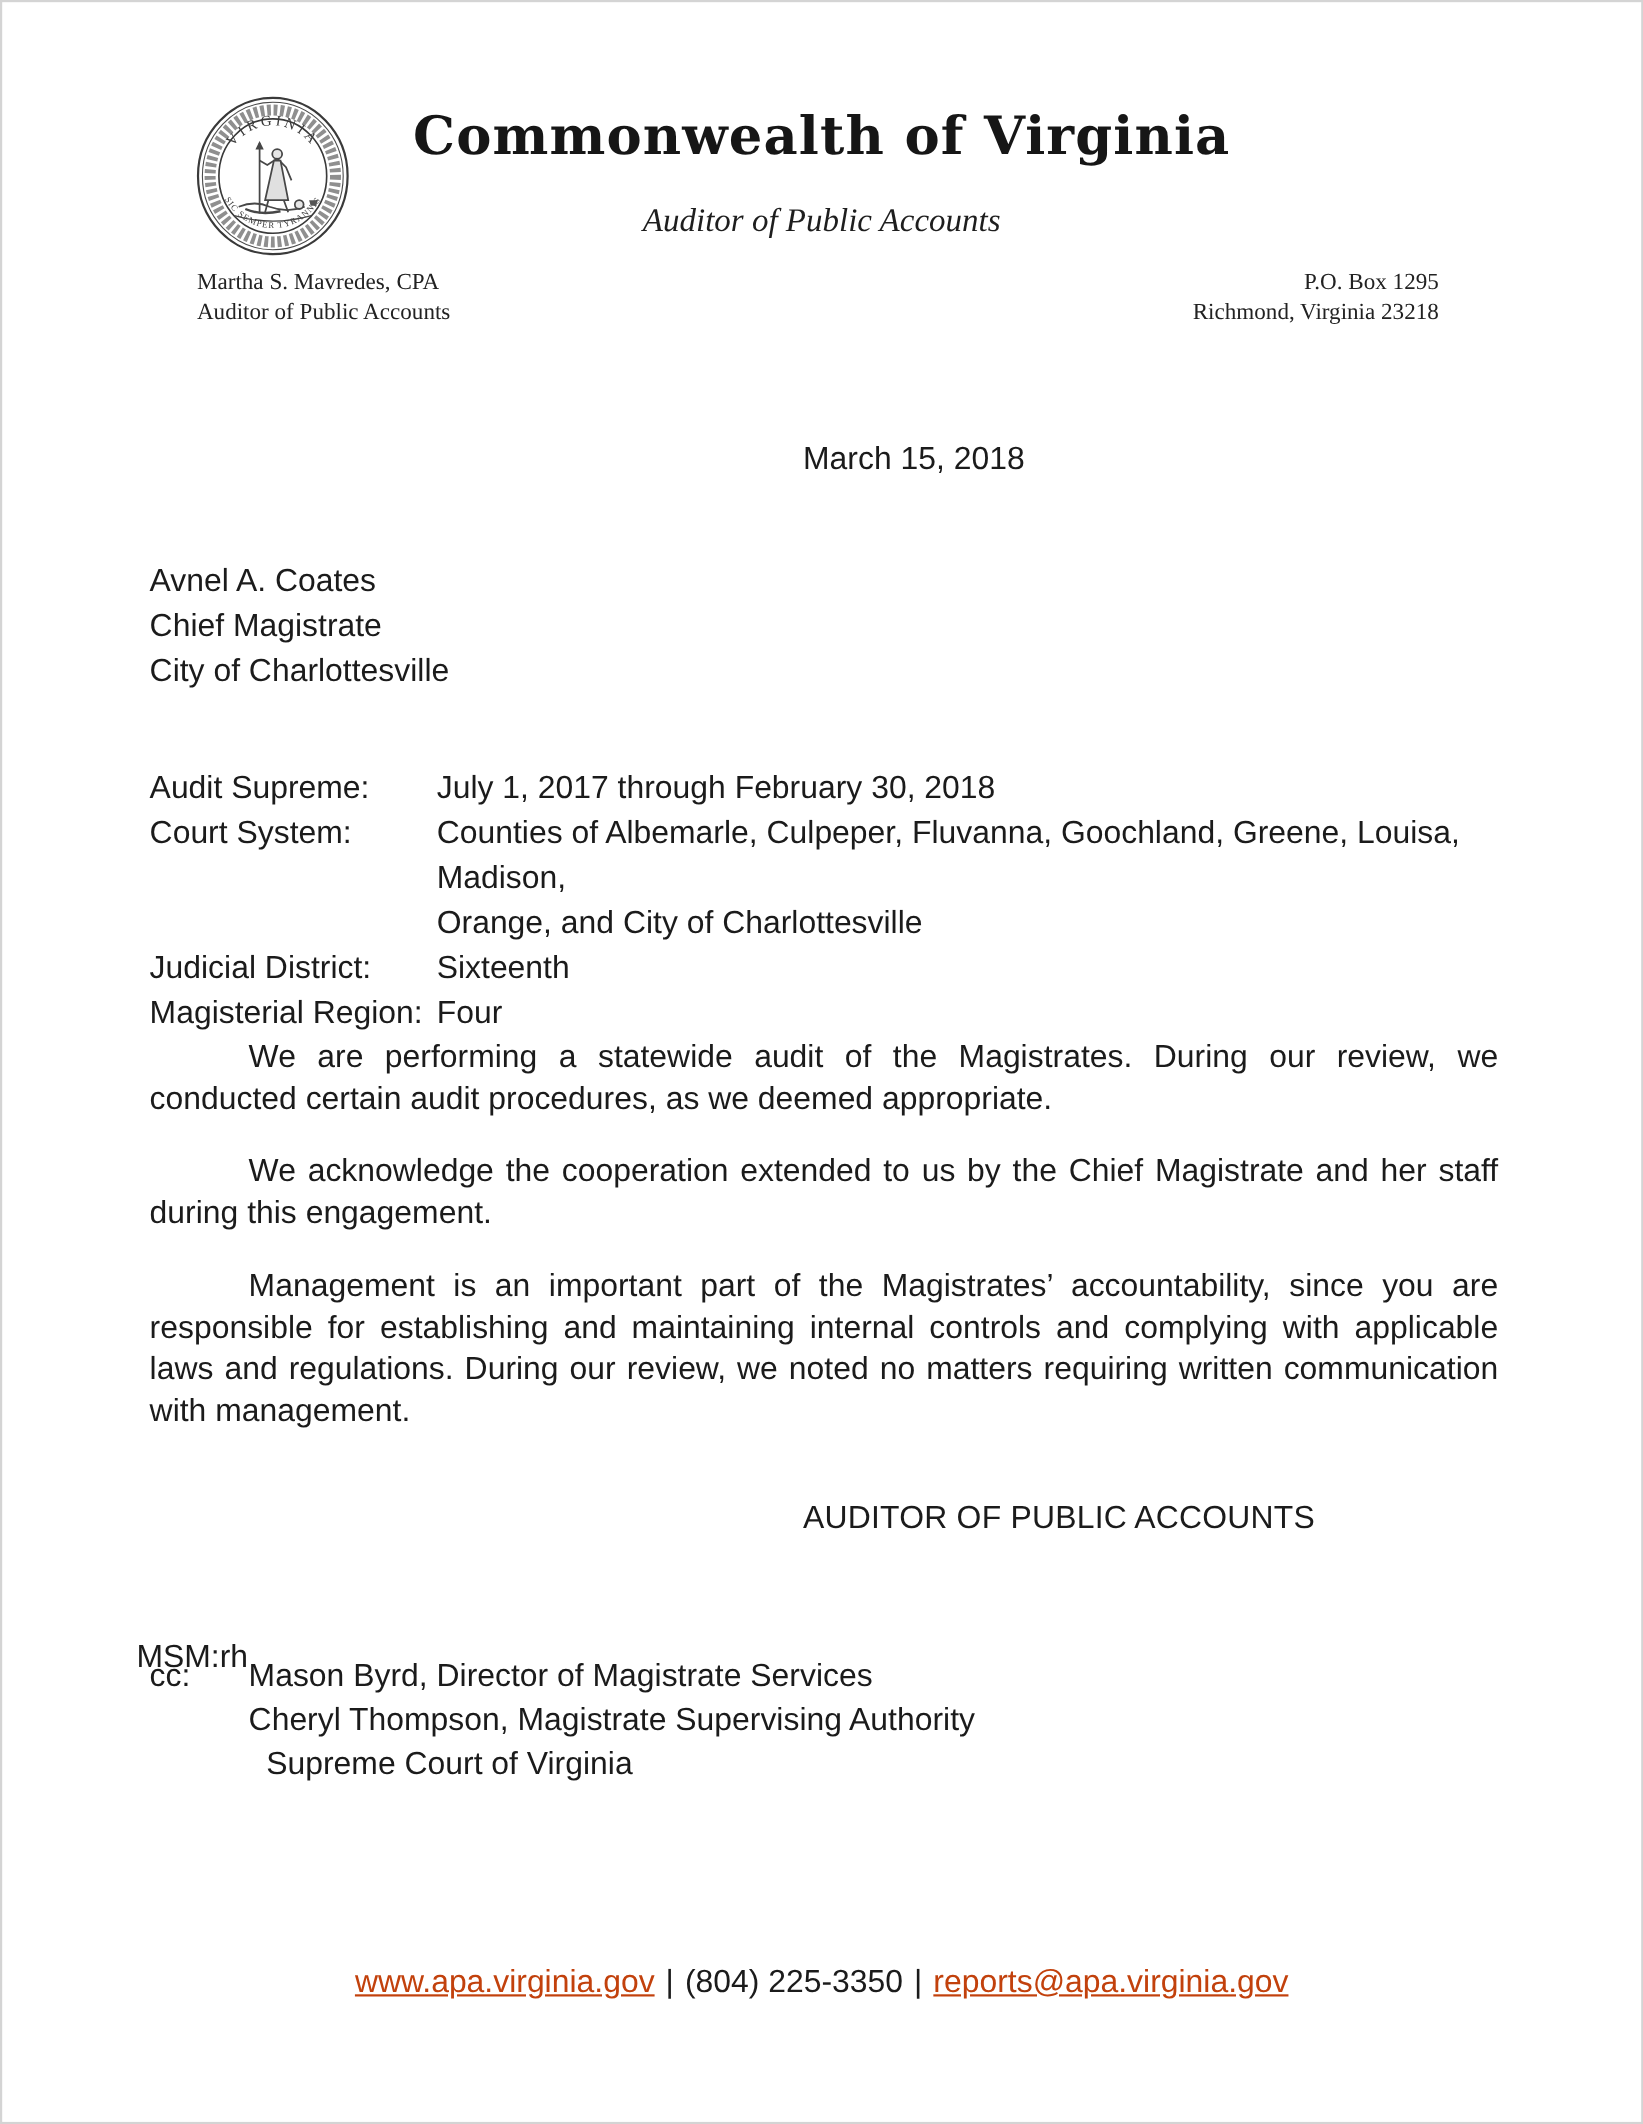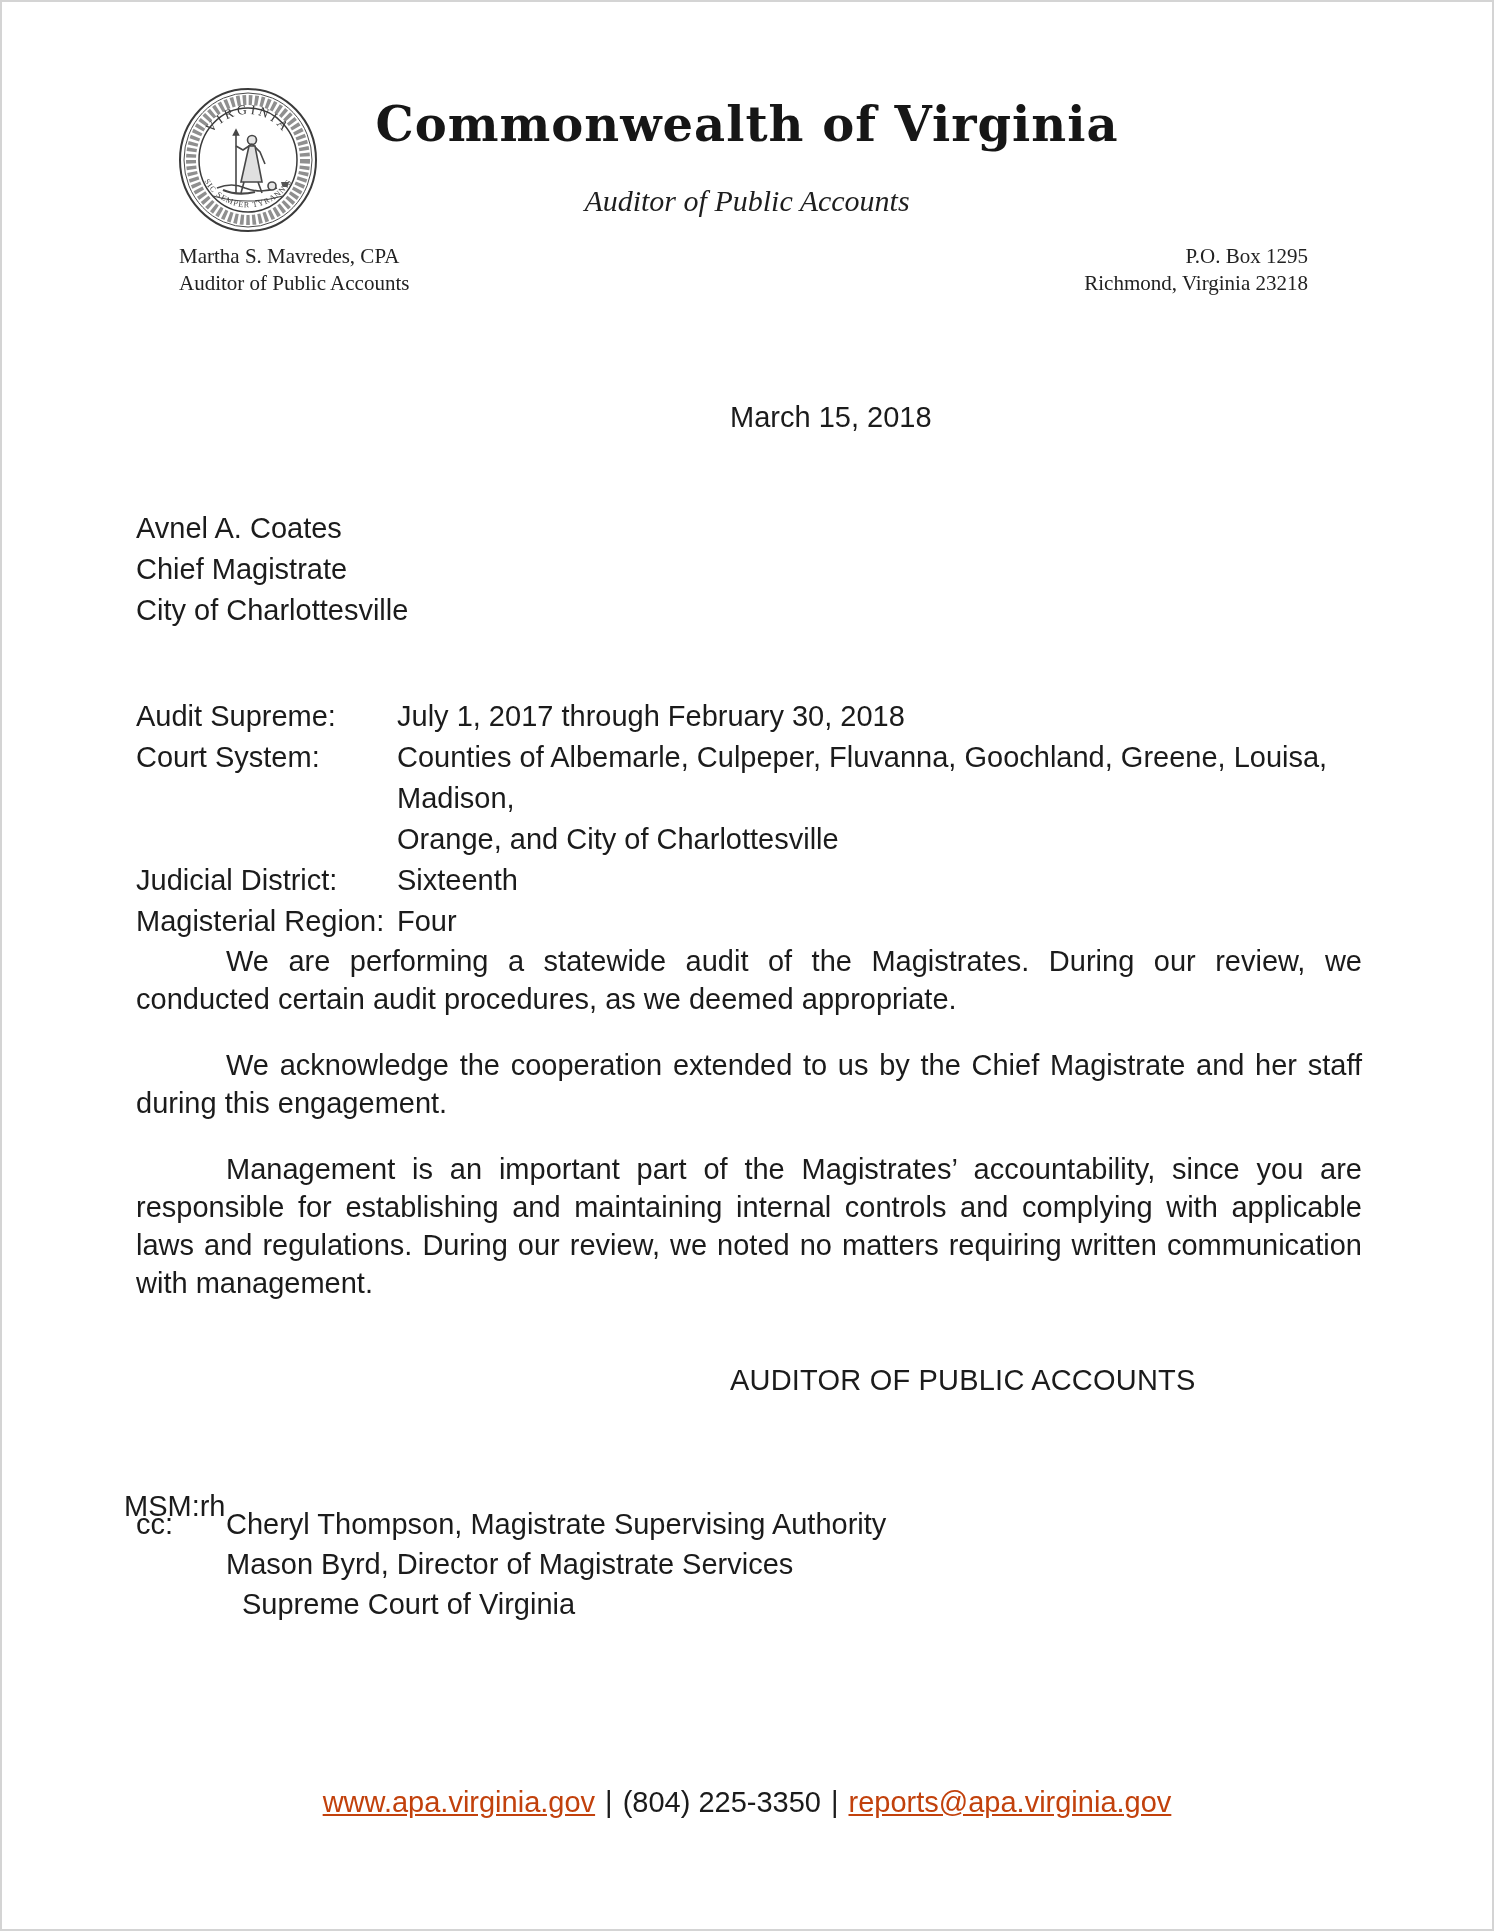--- a/index.html
+++ b/index.html
@@ -164,22 +164,22 @@
     <p>We acknowledge the cooperation extended to us by the Chief Magistrate and her staff during this engagement.</p>
     <p>Management is an important part of the Magistrates’ accountability, since you are responsible for establishing and maintaining internal controls and complying with applicable laws and regulations. During our review, we noted no matters requiring written communication with management.</p>
   </div>
 
   <div class="abs signature-line">AUDITOR OF PUBLIC ACCOUNTS</div>
   <div class="abs initials">MSM:rh</div>
 
   <div class="abs cc-block">
     <div class="cc-label">cc:</div>
     <div>
+      <div>Mason Byrd, Director of Magistrate Services</div>
       <div>Cheryl Thompson, Magistrate Supervising Authority</div>
-      <div>Mason Byrd, Director of Magistrate Services</div>
       <div class="cc-entry-indent">Supreme Court of Virginia</div>
     </div>
   </div>
 
   <div class="abs footer">
     <a>www.apa.virginia.gov</a><span class="sep">|</span><span>(804) 225-3350</span><span class="sep">|</span><a>reports@apa.virginia.gov</a>
   </div>
 
 </div>
 

